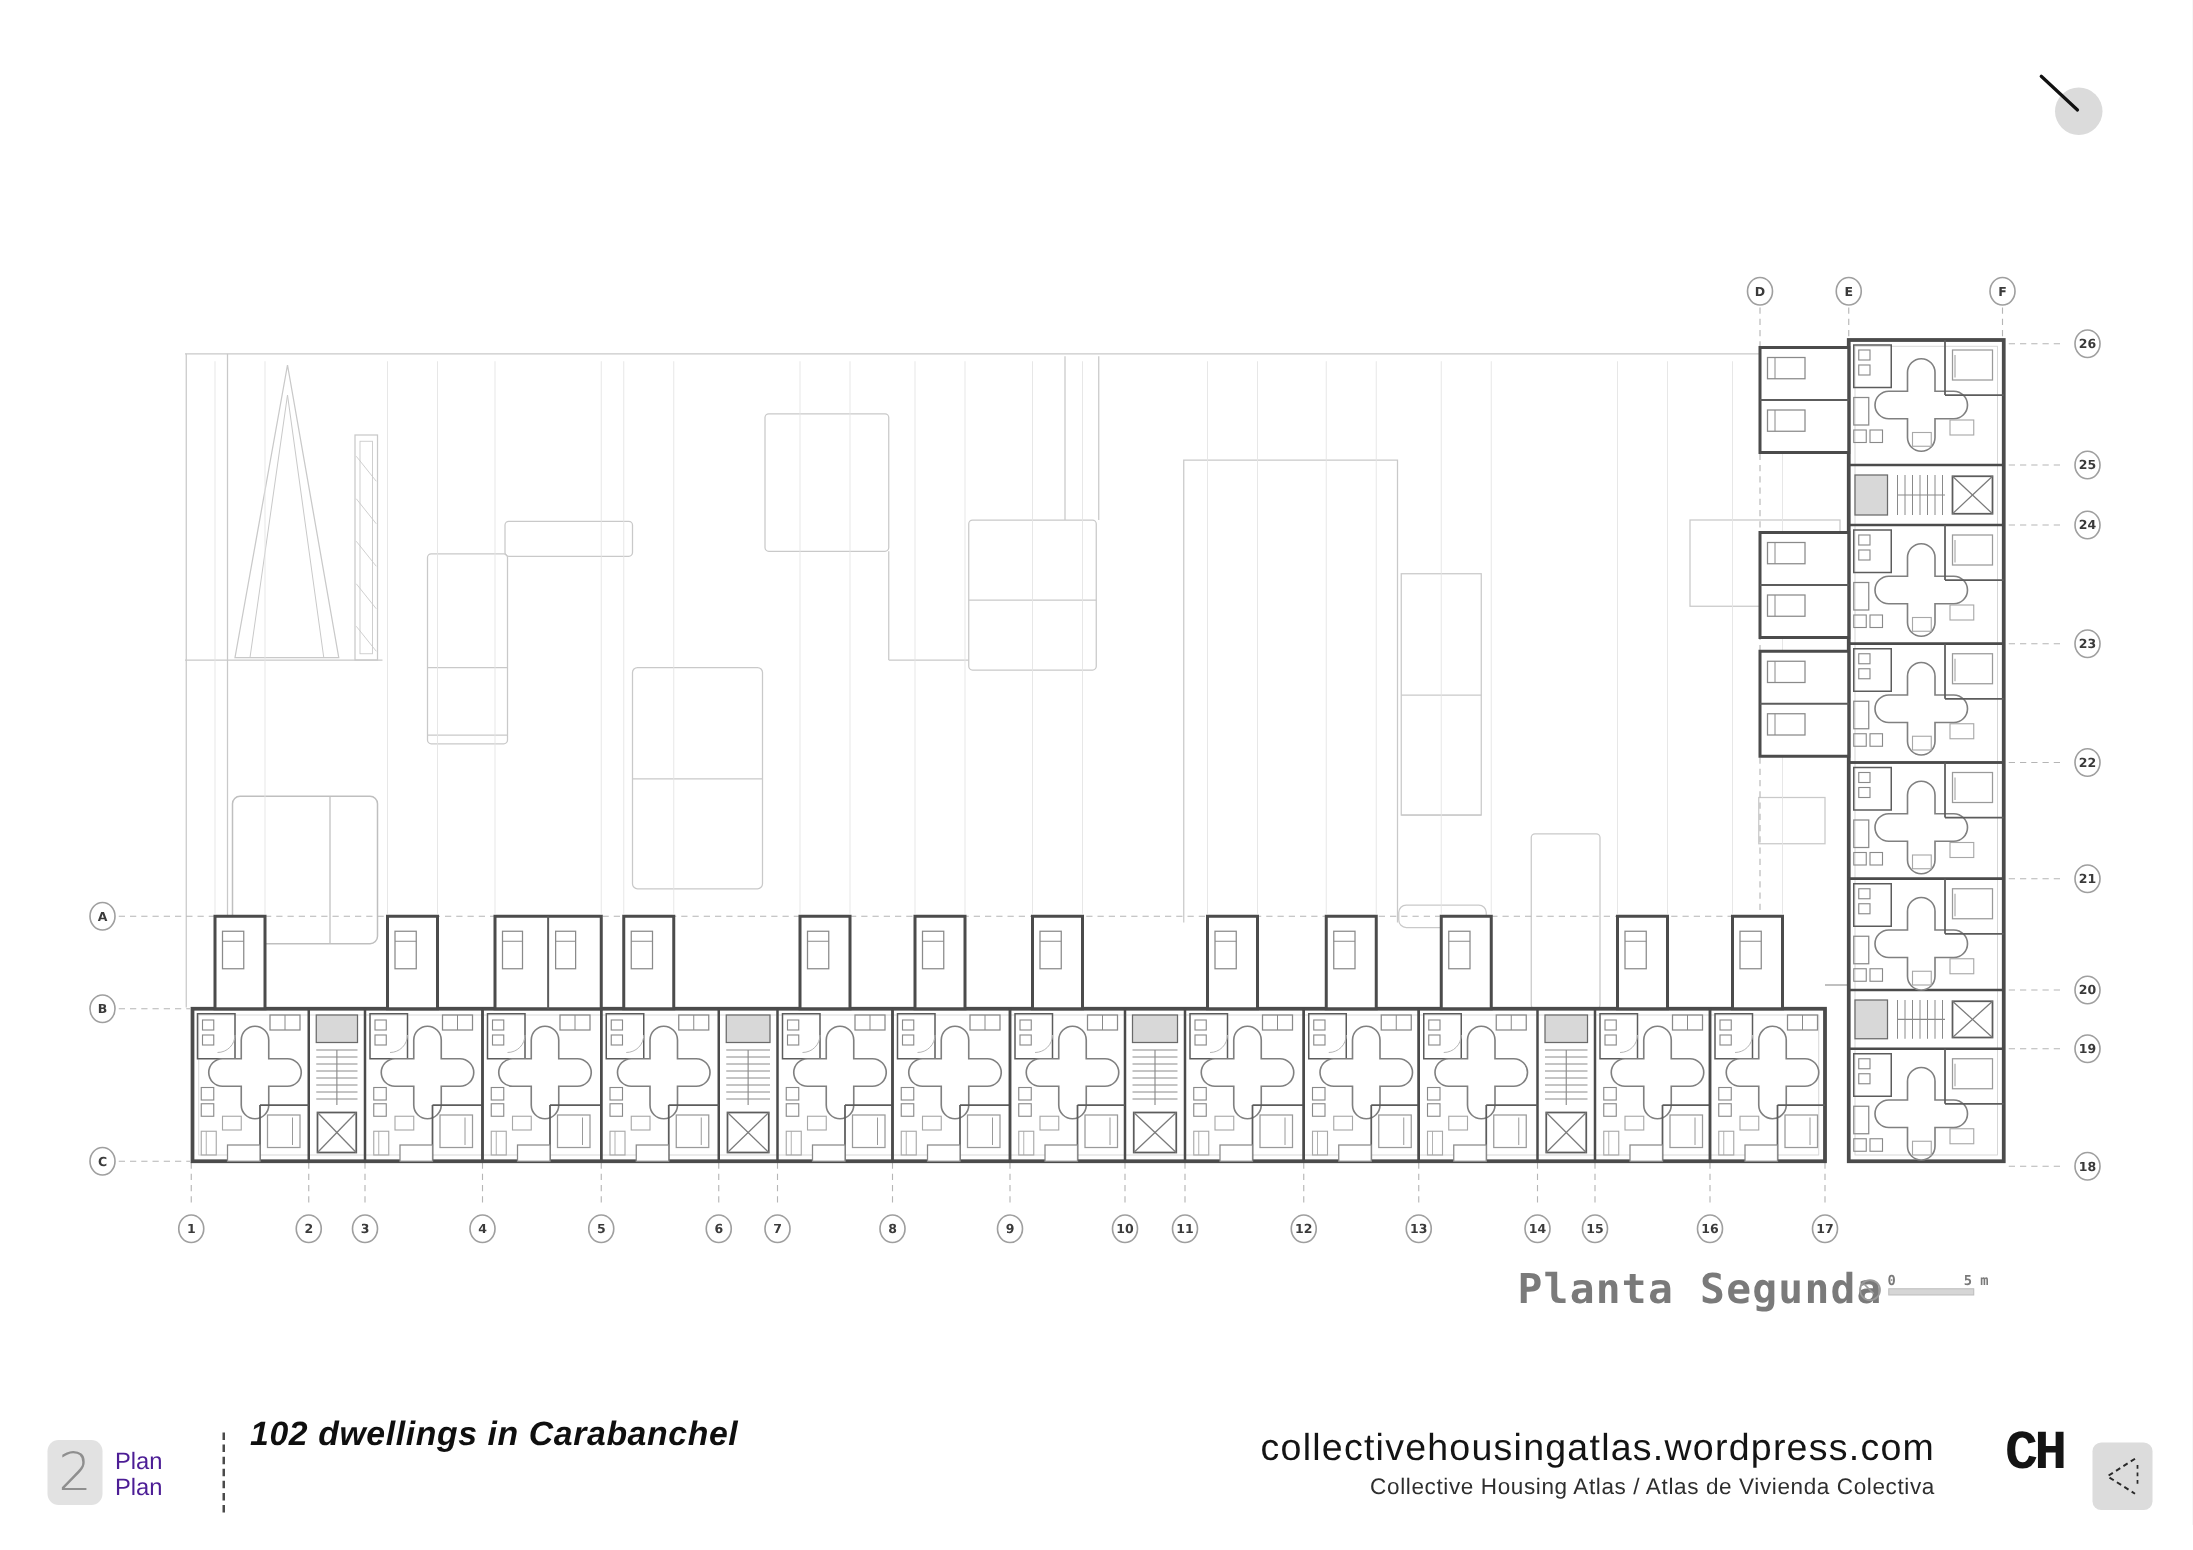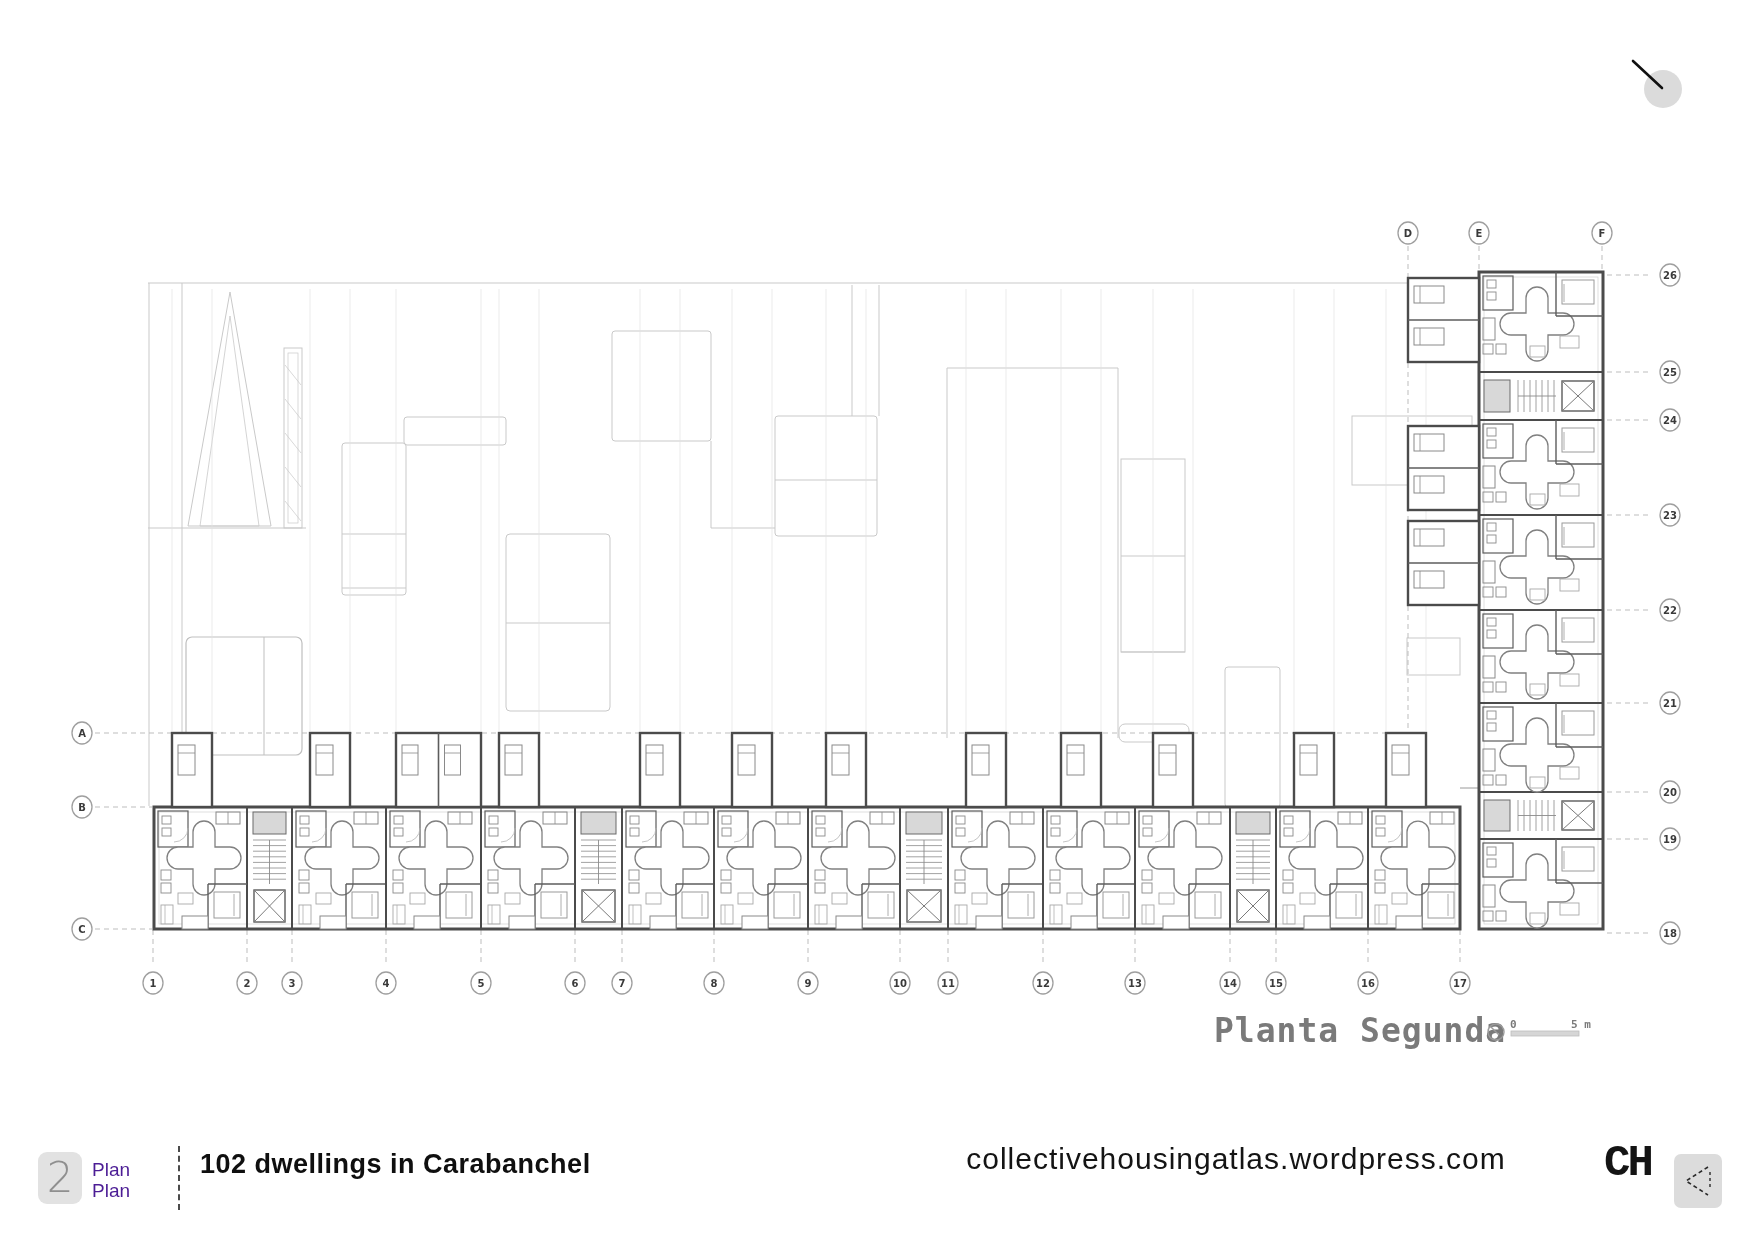--- a/index.html
+++ b/index.html
@@ -10,24 +10,24 @@
               fill:#7a7a7a;letter-spacing:1px;}
   .scale-num{font-family:"DejaVu Sans Mono",monospace;font-size:11px;fill:#7a7a7a;font-weight:bold;}
   .bubble-text{font-family:"DejaVu Sans",sans-serif;font-size:10px;font-weight:bold;fill:#3a3a3a;}
   
   .footer{position:absolute;left:0;top:1128px;width:1754px;height:112px;}
   .badge{position:absolute;left:38px;top:24px;width:44px;height:52px;background:#e2e2e2;
          border-radius:9px;text-align:center;line-height:52px;font-size:42px;font-weight:300;
          color:#8f8f8f;font-family:"DejaVu Sans",sans-serif;}
   .plan-words{position:absolute;left:92px;top:32px;font-size:19px;color:#4c1d95;line-height:1.08;}
   .vdiv{position:absolute;left:178px;top:18px;height:64px;border-left:2.5px dashed #4a4a4a;}
-  .proj{position:absolute;left:200px;top:21px;}
+  .proj{position:absolute;left:200px;top:4px;font-style:italic;}
   .proj-title{font-size:27px;font-weight:bold;color:#0f0f0f;letter-spacing:.5px;}
   .proj-by{font-size:23px;font-weight:400;color:#1c1c1c;margin-top:2px;}
-  .site{position:absolute;left:876px;top:14px;width:720px;text-align:center;}
+  .site{position:absolute;left:828px;top:14px;width:720px;text-align:right;}
   .site-url{font-size:30px;font-weight:400;color:#141414;letter-spacing:1px;}
   .site-sub{font-size:18px;font-weight:400;color:#2e2e2e;margin-top:3px;letter-spacing:.5px;}
   .ch-logo{position:absolute;left:1604px;top:10px;font-size:44px;font-weight:900;color:#141414;
            letter-spacing:-3px;font-family:Liberation Mono, monospace;}
   .back-icon{position:absolute;left:1674px;top:26px;width:48px;height:54px;background:#dcdcdc;
              border-radius:7px;}
 </style>
 </head>
 <body>
 
@@ -797,20 +797,21 @@
     <div class="plan-words">
       <div>Plan</div>
       <div>Plan</div>
     </div>
     <div class="vdiv"></div>
     <div class="proj">
       <div class="proj-title">102 dwellings in Carabanchel</div>
     </div>
     <div class="site">
       <div class="site-url">collectivehousingatlas.wordpress.com</div>
+      <div class="site-sub">Collective Housing Atlas / Atlas de Vivienda Colectiva</div>
     </div>
     <div class="ch-logo">CH</div>
     <div class="back-icon">
       <svg width="48" height="54" viewBox="0 0 48 54">
         <polyline points="34,13 12,27 34,41" fill="none" stroke="#2a2a2a" stroke-width="1.6" stroke-dasharray="4 3"></polyline>
         <line x1="36" y1="18" x2="36" y2="36" stroke="#2a2a2a" stroke-width="1.4" stroke-dasharray="3 3"></line>
       </svg>
     </div>
   </div>
 </div>

